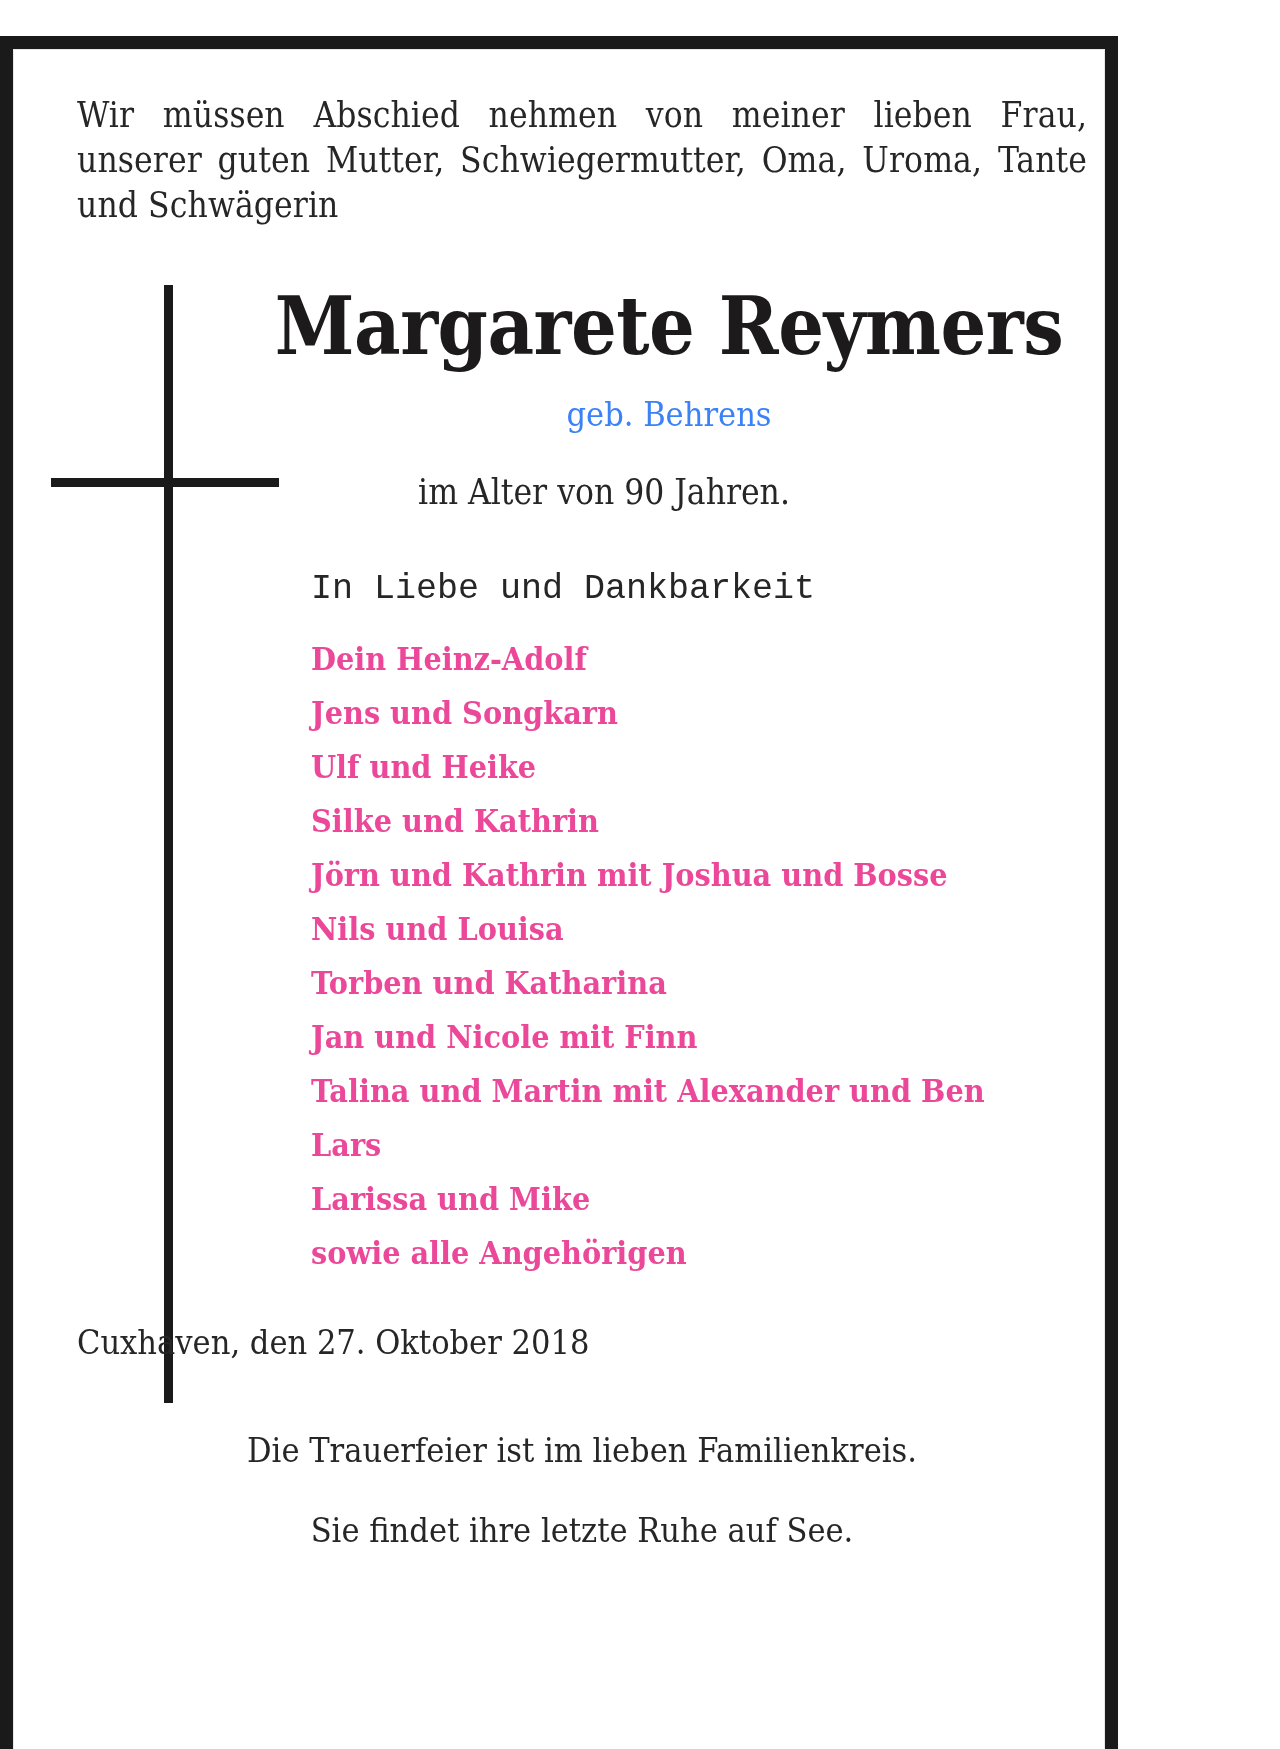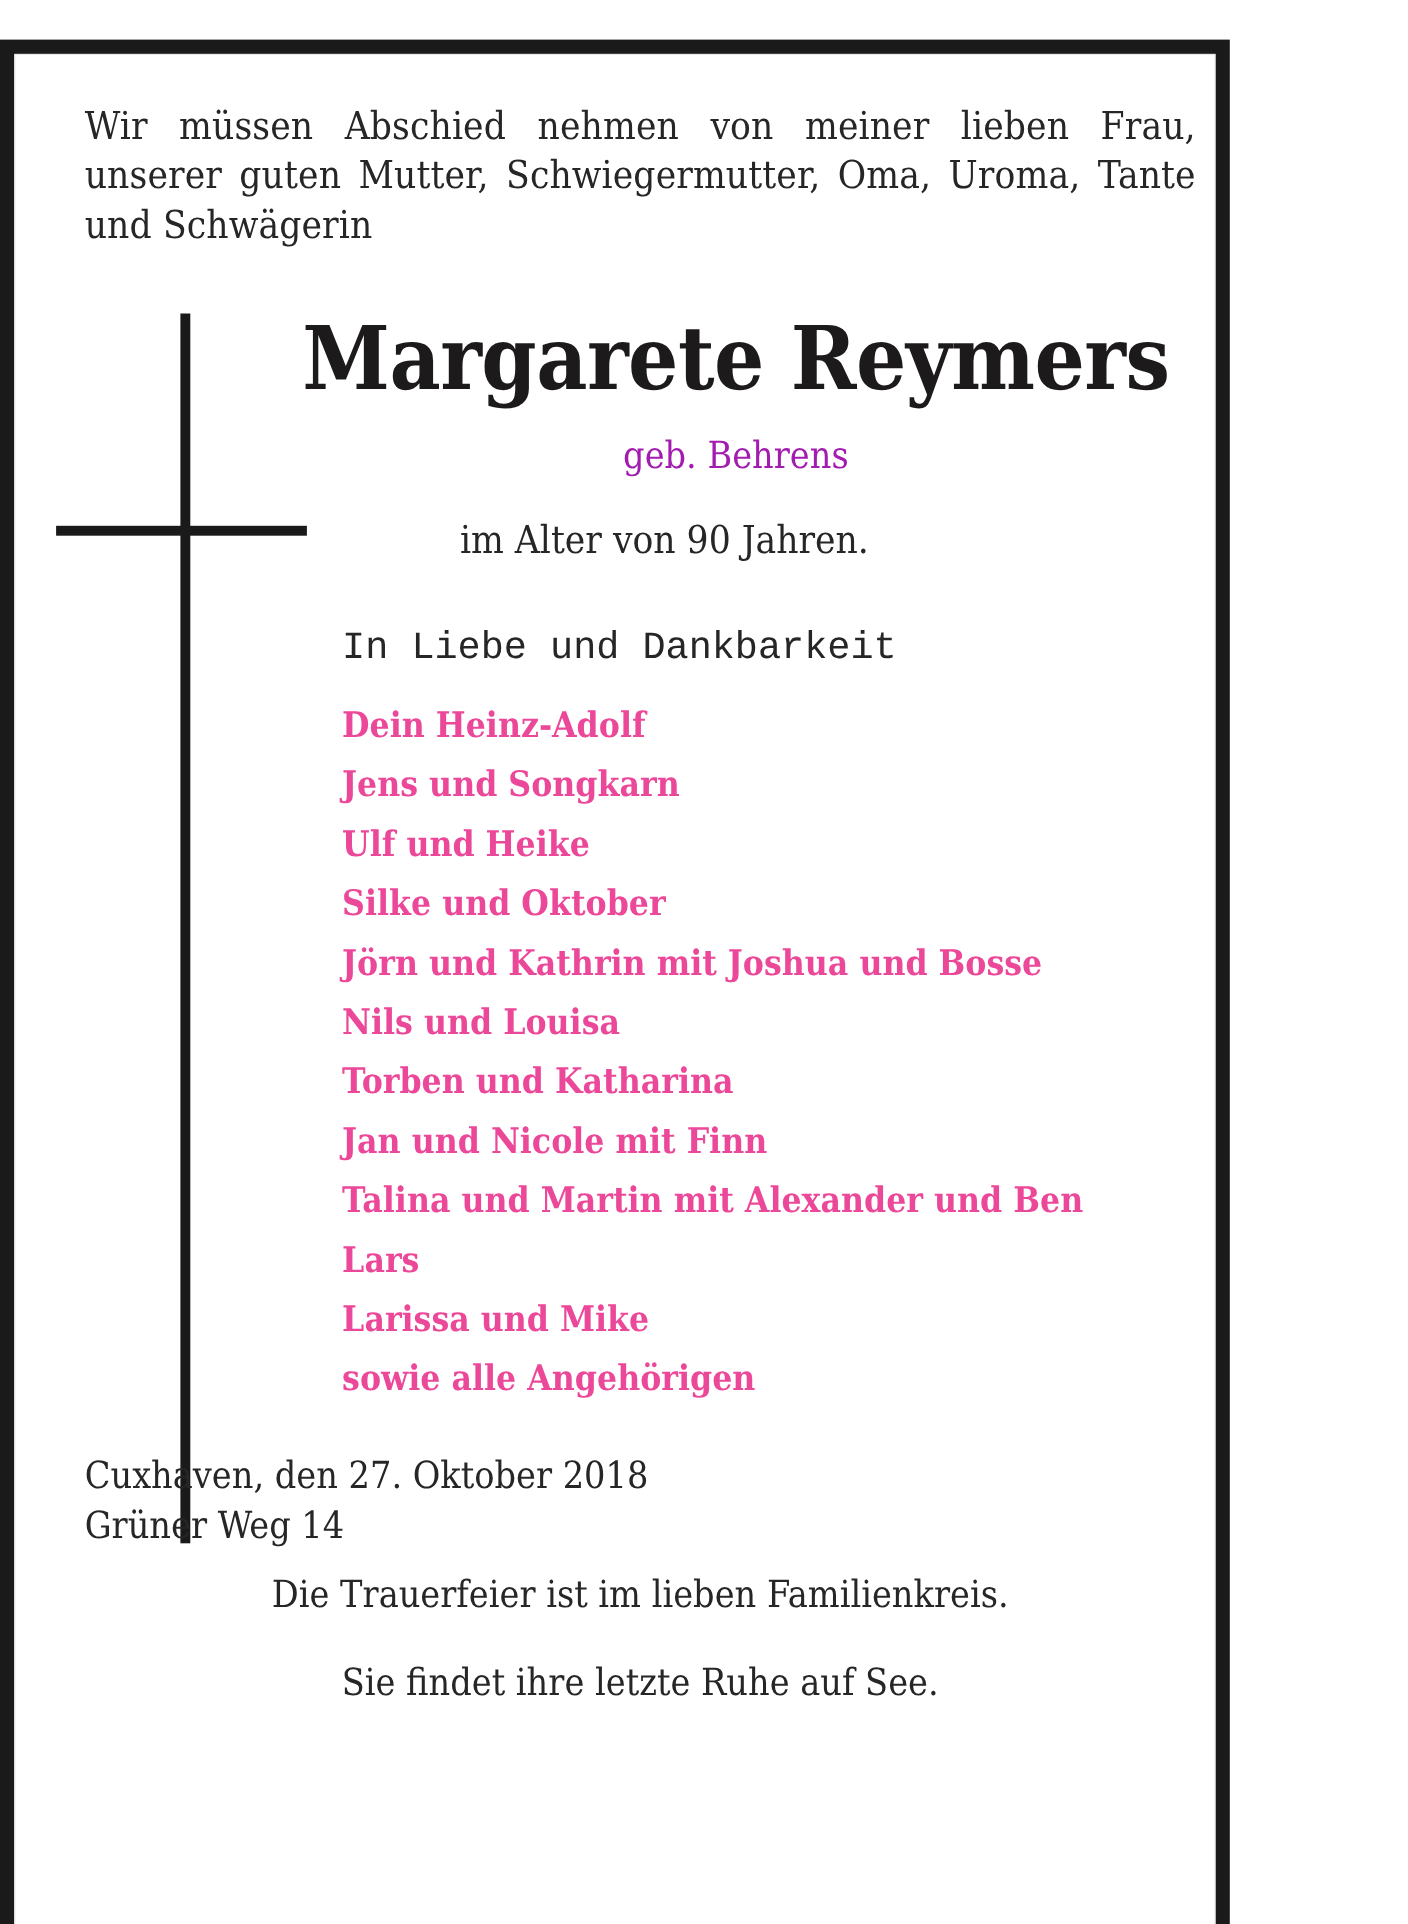--- a/index.html
+++ b/index.html
@@ -84,21 +84,21 @@
     color: #1c1a1a;
   }
   .maiden {
     position: absolute;
     left: 240px;
     top: 344px;
     width: 830px;
     text-align: center;
     font-size: 34px;
     line-height: 40px;
-    color: #a21caf;
+    color: #3b82f6;
   }
   .age {
     position: absolute;
     left: 240px;
     top: 420px;
     width: 700px;
     text-align: center;
     font-size: 35px;
     line-height: 44px;
     color: #262626;
@@ -166,34 +166,33 @@
       <div class="serif maiden">geb. Behrens</div>
 
       <div class="serif age">im Alter von 90 Jahren.</div>
 
       <div class="serif dedication">In Liebe und Dankbarkeit</div>
 
       <div class="names serif">
         <div class="nm">Dein Heinz-Adolf</div>
         <div class="nm">Jens und Songkarn</div>
         <div class="nm">Ulf und Heike</div>
-        <div class="nm">Silke und Oktober</div>
+        <div class="nm">Silke und Kathrin</div>
         <div class="nm">Jörn und Kathrin mit Joshua und Bosse</div>
         <div class="nm">Nils und Louisa</div>
         <div class="nm">Torben und Katharina</div>
         <div class="nm">Jan und Nicole mit Finn</div>
         <div class="nm">Talina und Martin mit Alexander und Ben</div>
         <div class="nm">Lars</div>
         <div class="nm">Larissa und Mike</div>
         <div class="nm">sowie alle Angehörigen</div>
       </div>
 
       <div class="serif place">
         <div>Cuxhaven, den 27. Oktober 2018</div>
-        <div>Grüner Weg 14</div>
       </div>
 
       <div class="serif closing">
         <div class="ln1">Die Trauerfeier ist im lieben Familienkreis.</div>
         <div class="ln2">Sie findet ihre letzte Ruhe auf See.</div>
       </div>
 
     </div>
   </div>
 </div>

